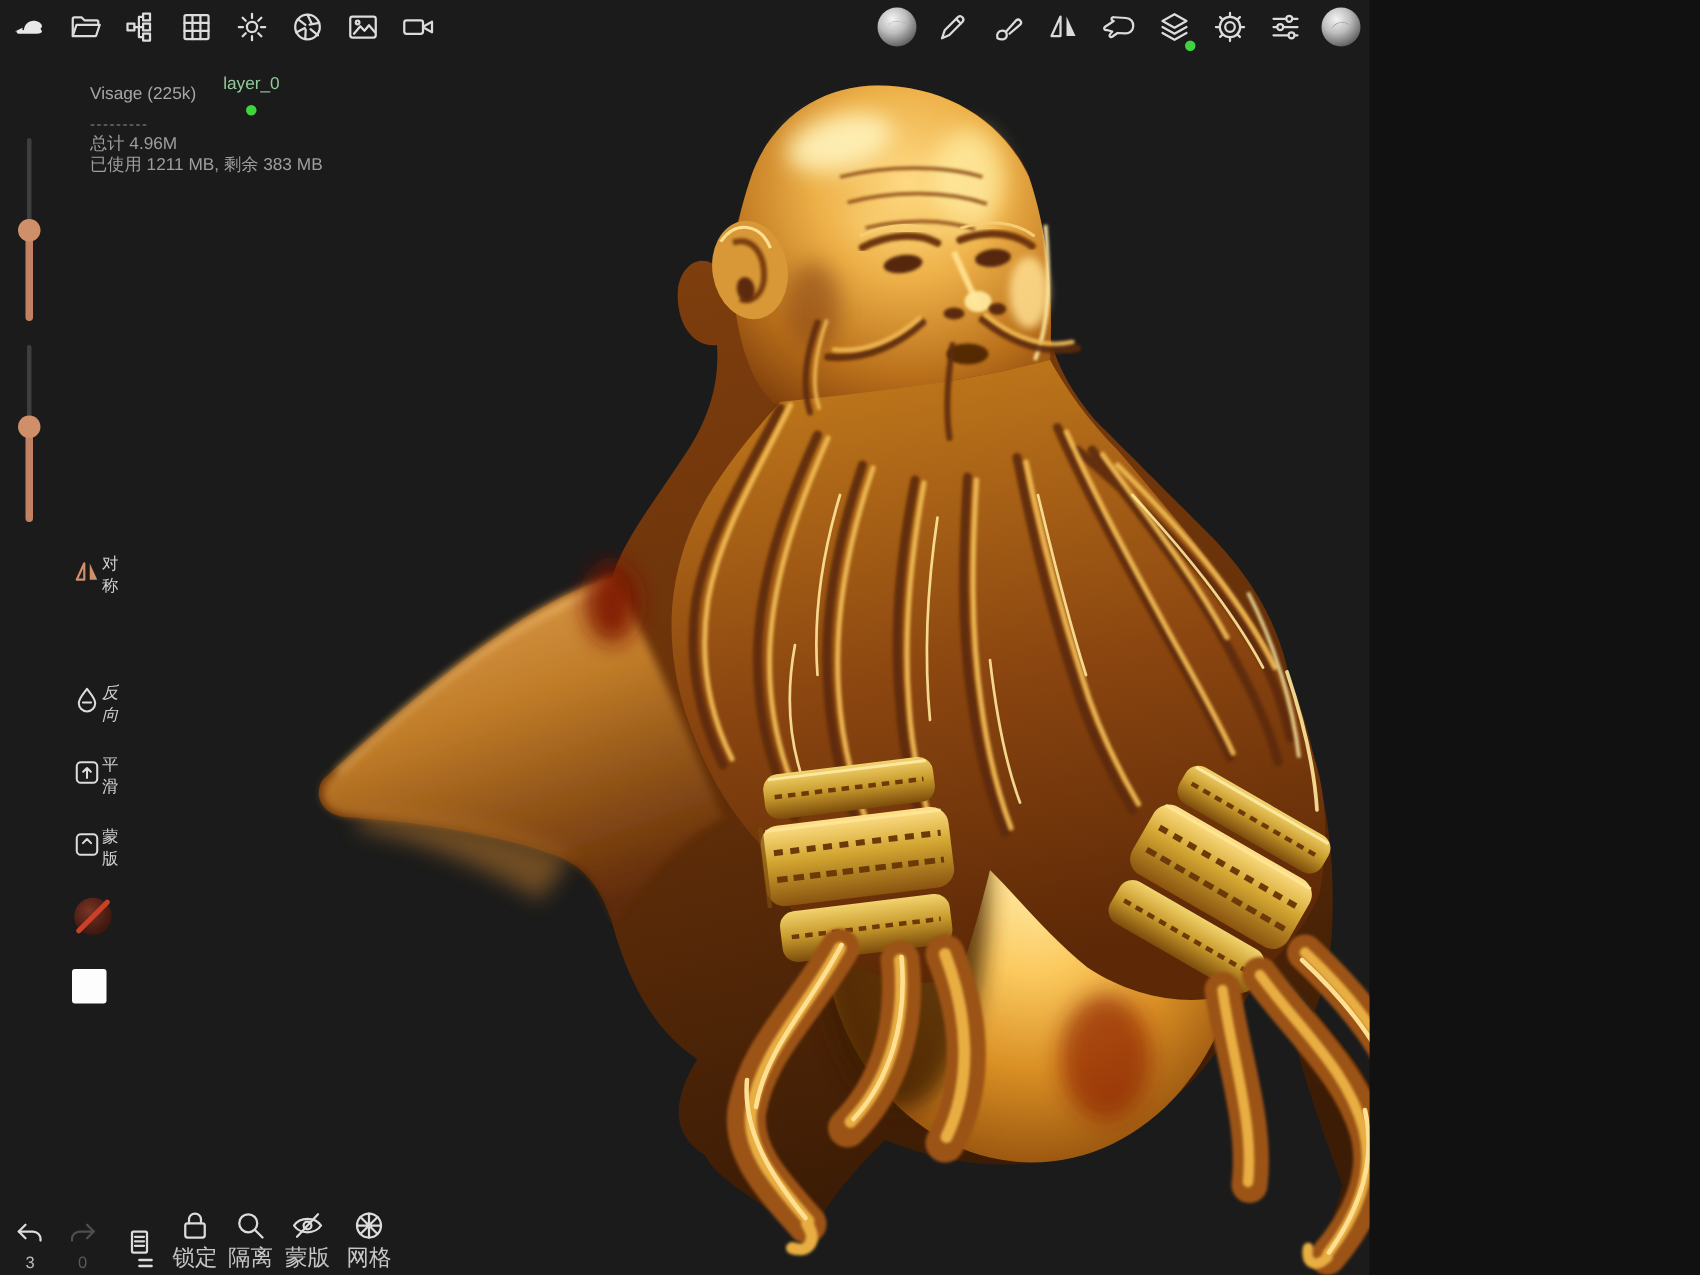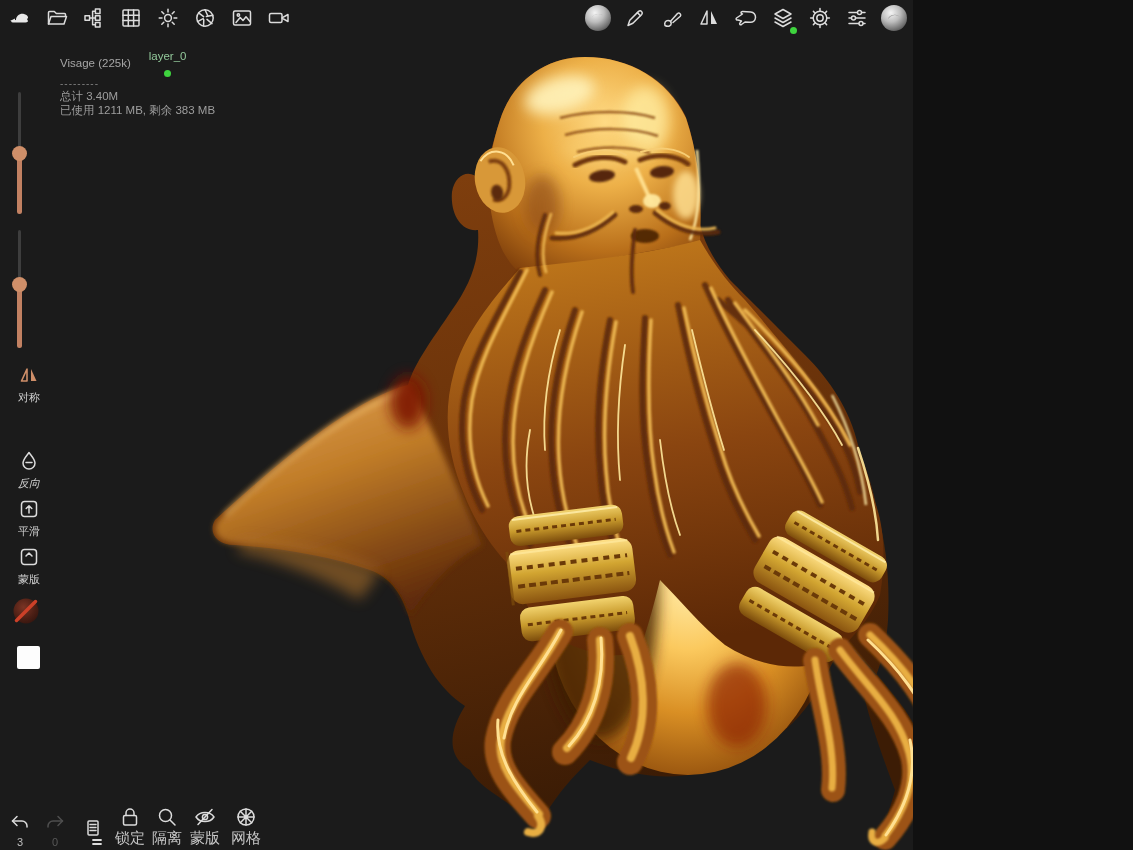--- a/index.html
+++ b/index.html
@@ -15,21 +15,21 @@
   .infoblock{left:60px;top:50px;font-size:11.5px;line-height:13.5px;color:#a6a6a6;}
   .infoblock .row1{display:flex;gap:18px;align-items:center;}
   .layername{color:#93c99b;display:flex;align-items:center;gap:6px;flex-direction:column;}
   .gdot{width:7px;height:7px;border-radius:50%;background:#3ed43e;display:inline-block;}
   .dashes{color:#7e7e7e;letter-spacing:1px;font-size:10px;}
   .memline{color:#9e9e9e;}
   .vslider{position:absolute;left:12px;width:15px;}
   .vslider .track{position:absolute;left:6px;top:0;width:3px;height:100%;background:#3e3e3e;border-radius:2px;}
   .vslider .fill{position:absolute;left:5px;width:5px;background:#c28162;border-radius:3px;}
   .vslider .knob{position:absolute;left:0;width:15px;height:15px;border-radius:50%;background:#cf8f69;}
-  .ltool{position:absolute;left:0;width:40px;display:flex;flex-direction:column;align-items:flex-end;}
+  .ltool{position:absolute;left:0;width:40px;display:flex;align-items:center;padding-left:48px;}
   .ltool .lbl{font-size:11px;color:#cfcfcf;margin-top:4px;}
   .bbar-item{position:absolute;bottom:2px;display:flex;flex-direction:column;align-items:center;width:44px;}
   .bbar-item .lbl{font-size:15px;color:#c6c6c6;margin-top:1px;}
   .bbar-item .num{font-size:11px;color:#bdbdbd;margin-top:1px;}
   .num-dim{color:#585858 !important;}
   .swatch{width:23px;height:23px;background:#fdfdfd;border-radius:2px;}
   .layers-dot{position:absolute;right:3px;bottom:1px;width:7px;height:7px;border-radius:50%;background:#3ed43e;}
 </style>
 </head>
 <body>
@@ -384,21 +384,21 @@
 
   <div class="ui infoblock">
     <div class="row1">
       <span>Visage (225k)</span>
       <span class="layername">
         <span>layer_0</span>
         <span class="gdot"></span>
       </span>
     </div>
     <div class="dashes">---------</div>
-    <div class="memline">总计 3.40M</div>
+    <div class="memline">总计 4.96M</div>
     <div class="memline">已使用 1211 MB, 剩余 383 MB</div>
   </div>
 
   <div class="ui vslider" style="top:92px;height:122px;">
     <div class="track"></div>
     <div class="fill" style="top:61px;height:61px;"></div>
     <div class="knob" style="top:54px;"></div>
   </div>
   <div class="ui vslider" style="top:230px;height:118px;">
     <div class="track"></div>

